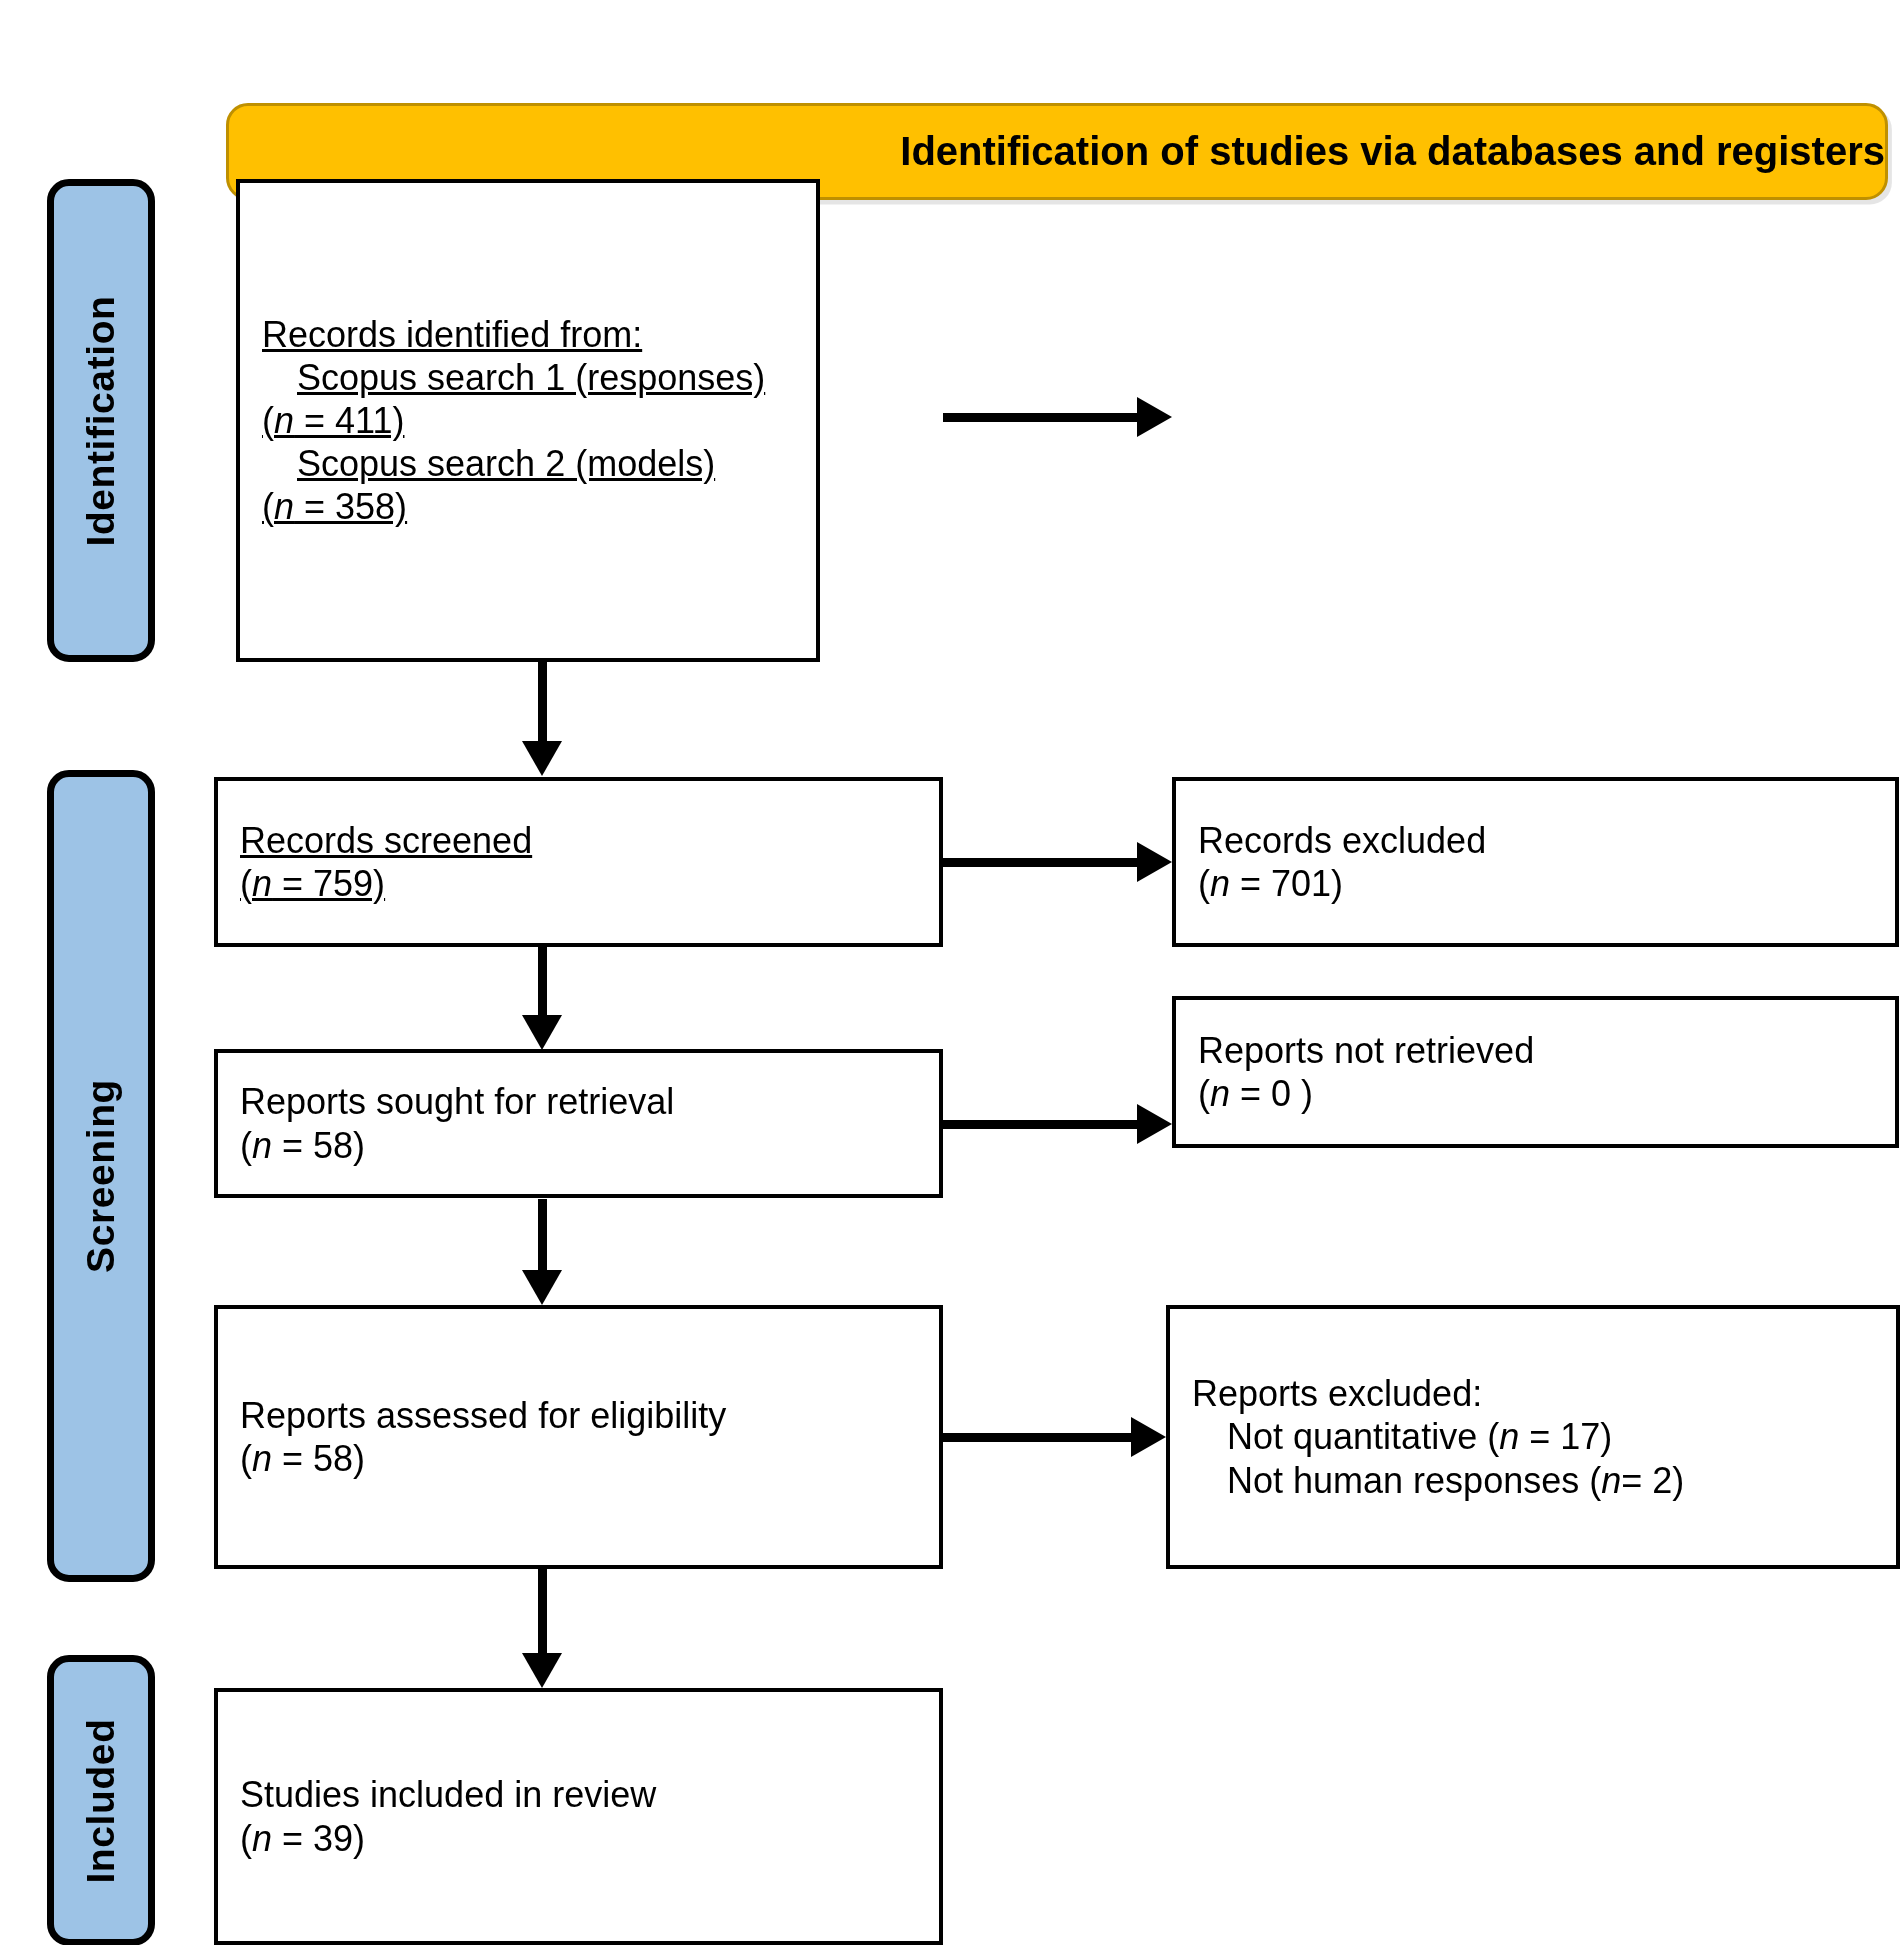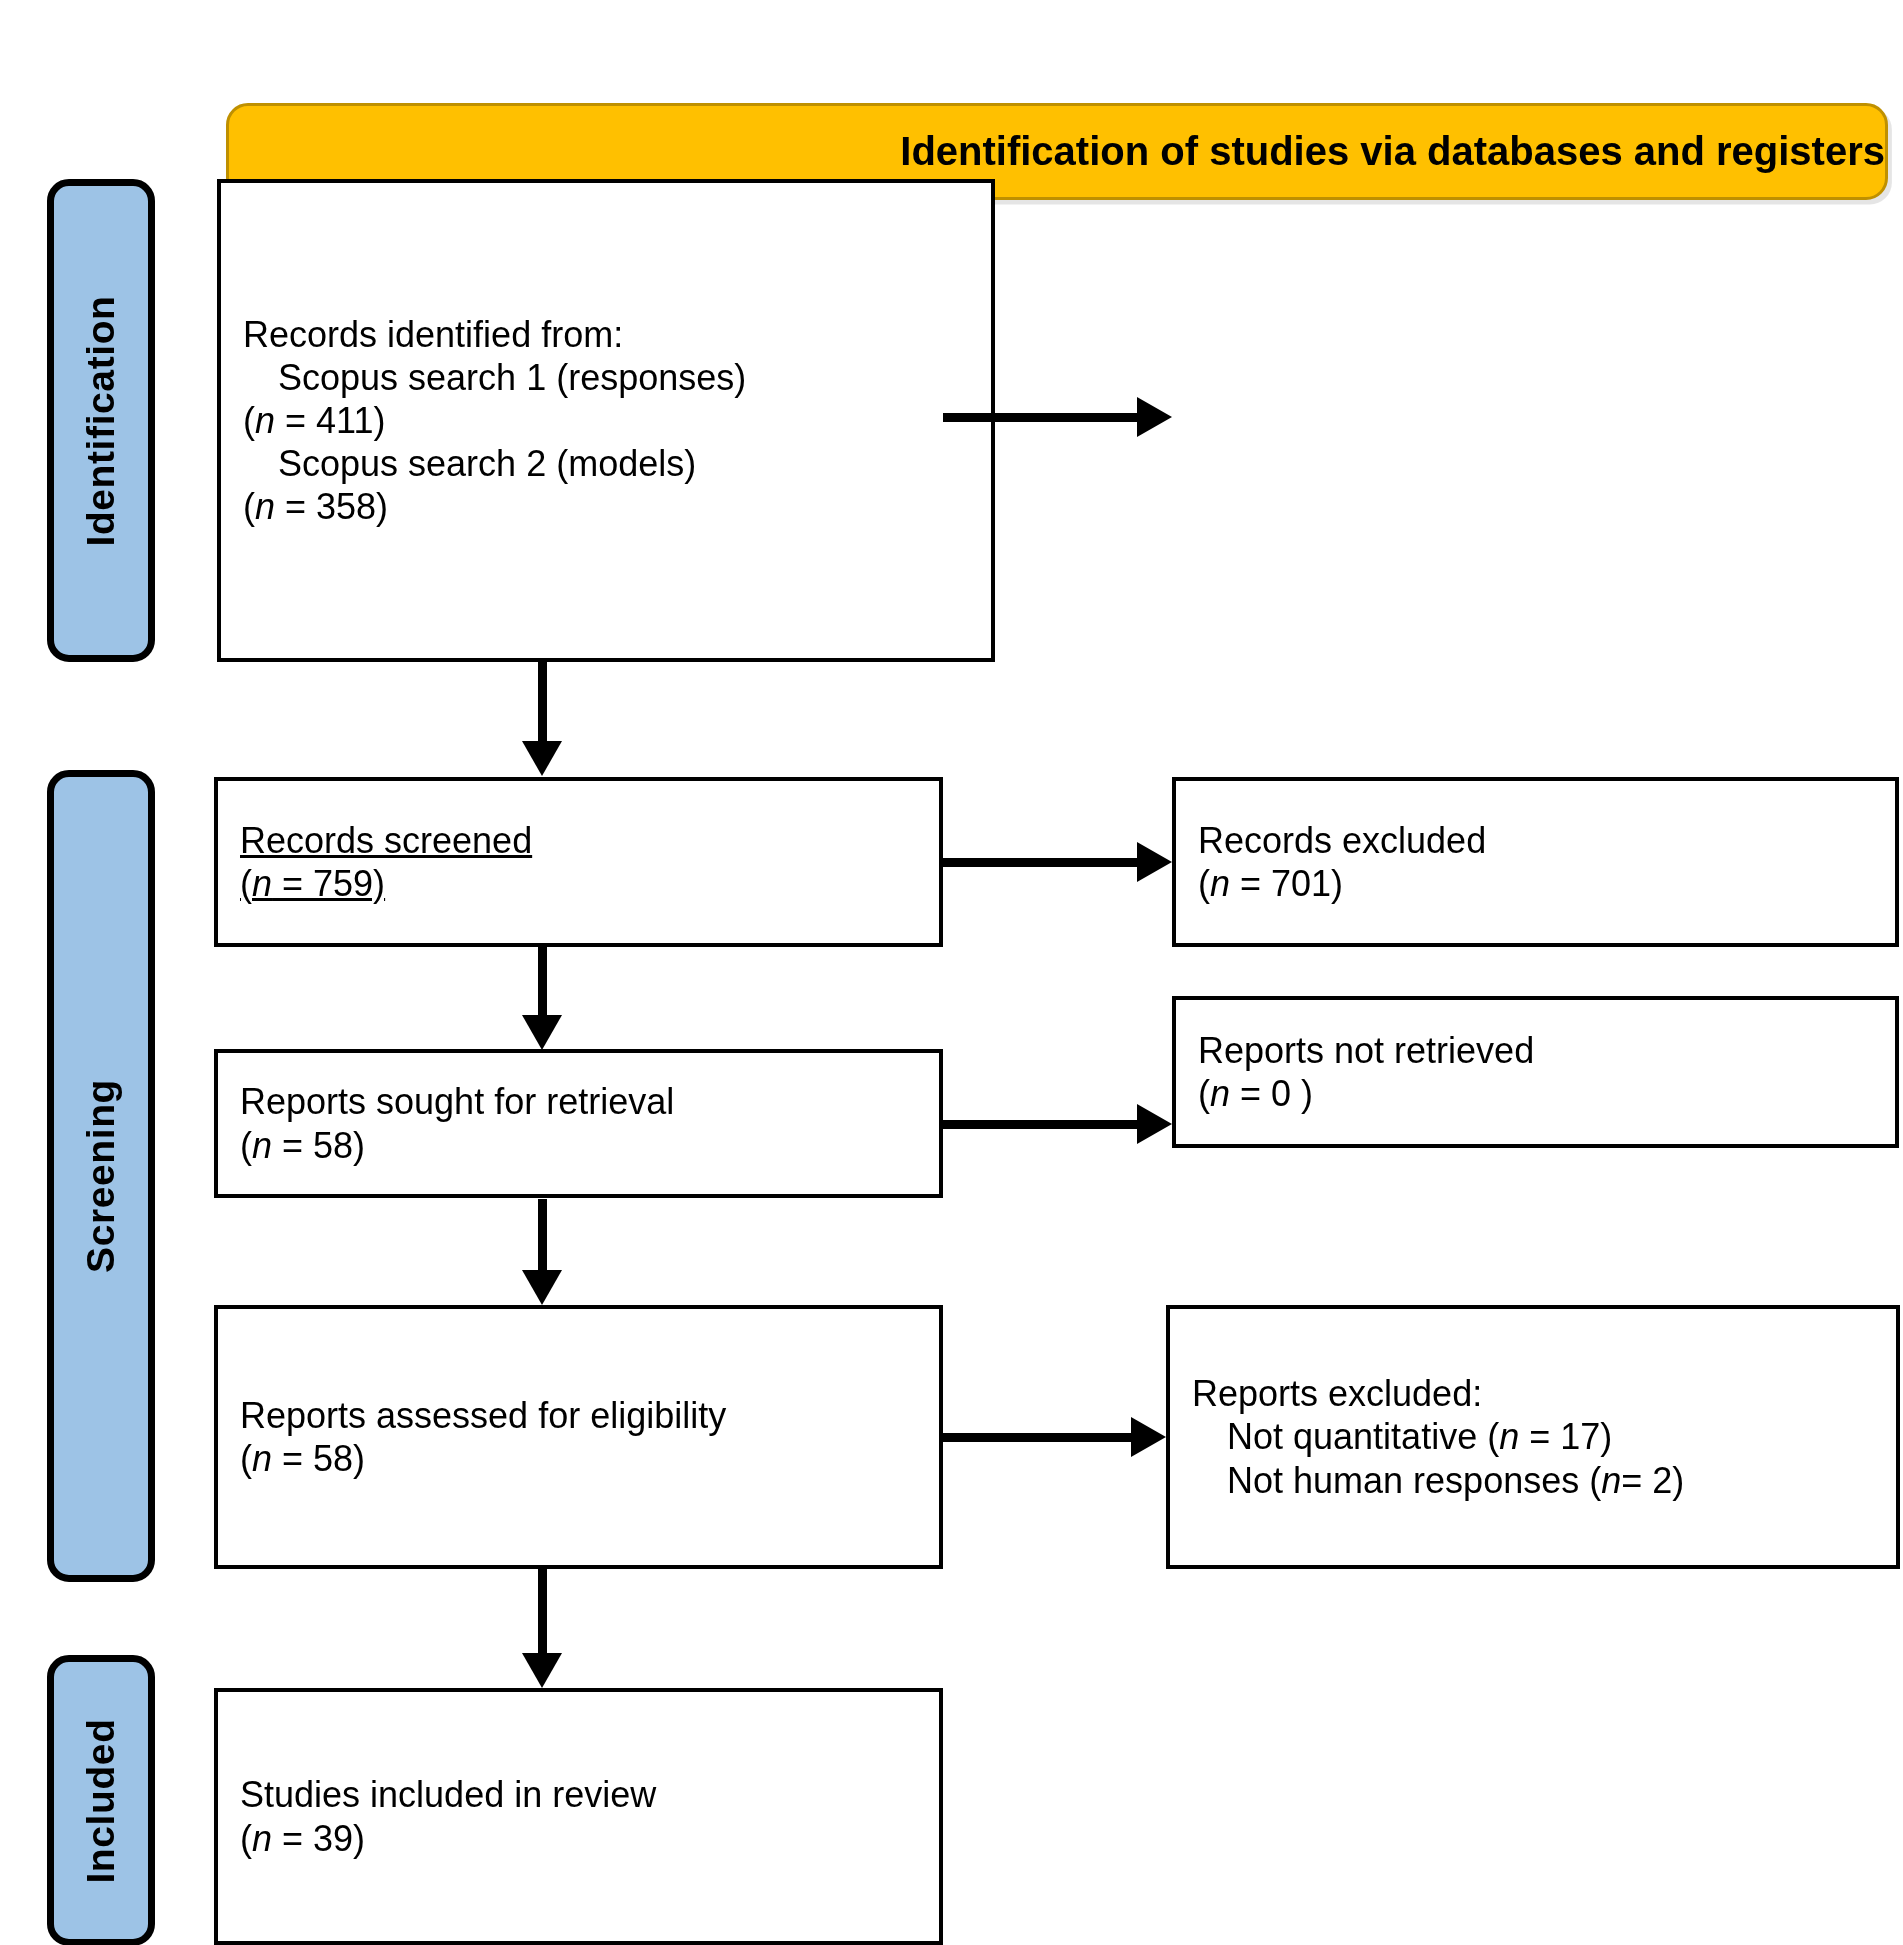--- a/index.html
+++ b/index.html
@@ -82,21 +82,21 @@
     font-size: 36px;
     line-height: 1.20;
     color: #000000;
     padding: 0 22px;
     white-space: pre-wrap;
   }
   .box-text .ital { font-style: italic; }
   .box-text .ind  { display: inline-block; width: 35px; }
 
   
-  #box-identified  { left: 217px; top: 179px;  width: 778px; height: 483px; }
+  #box-identified  { left: 236px; top: 179px;  width: 584px; height: 483px; text-decoration: underline; }
   #box-screened    { left: 214px; top: 777px; width: 729px; height: 170px; text-decoration: underline; }
   #box-sought      { left: 214px; top: 1049px; width: 729px; height: 149px; }
   #box-assessed    { left: 214px; top: 1305px; width: 729px; height: 264px; }
   #box-included    { left: 214px; top: 1688px; width: 729px; height: 257px; }
 
   
   #box-removed     { left: 1172px; top: 179px;  width: 727px; height: 483px; }
   #box-excluded    { left: 1172px; top: 777px; width: 727px; height: 170px; }
   #box-notretr     { left: 1172px; top: 996px; width: 727px; height: 152px; }
   #box-repexcluded { left: 1166px; top: 1305px; width: 734px; height: 264px; }

